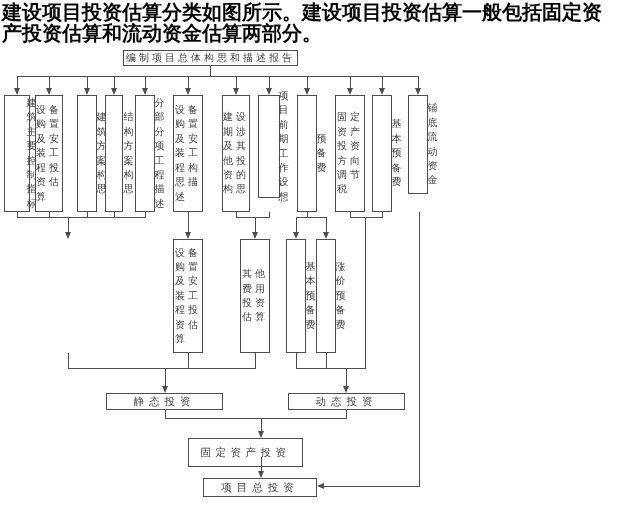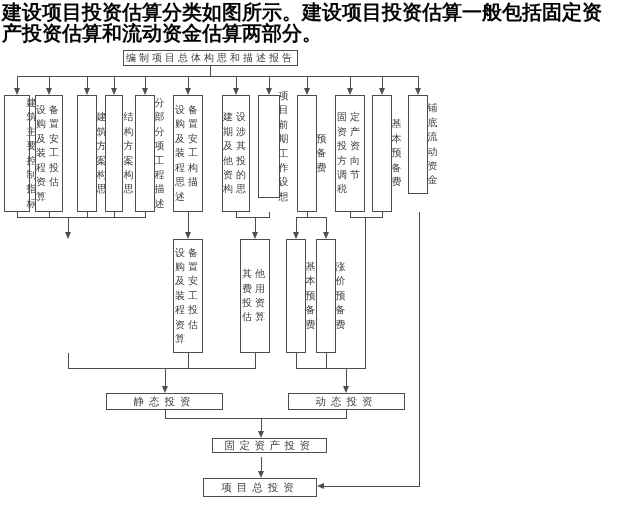--- a/index.html
+++ b/index.html
@@ -80,21 +80,21 @@
   <div class="box" style="left:316px;top:239px;width:20px;height:114px">
     <span class="vtext c1">涨价预备费</span>
     </div>
 
   <div class="box" style="left:106px;top:393px;width:117px;height:17px">
     <span class="hlabel">静态投资</span>
     </div>
   <div class="box" style="left:288px;top:393px;width:117px;height:17px">
     <span class="hlabel">动态投资</span>
     </div>
-  <div class="box" style="left:212px;top:438px;width:115px;height:15px">
+  <div class="box" style="left:188px;top:438px;width:115px;height:29px">
     <span class="hlabel2">固定资产投资</span>
     </div>
   <div class="box" style="left:203px;top:478px;width:114px;height:19px">
     <span class="hlabel">项目总投资</span>
     </div>
 
   <i class="ln" style="left:210px;top:66px;width:1px;height:10px"></i>
   <i class="ln" style="left:17px;top:76px;width:402px;height:1px"></i>
   <i class="ln" style="left:17px;top:76px;width:1px;height:13px"></i>
     <i class="ar ad" style="left:13.5px;top:88px"></i>

